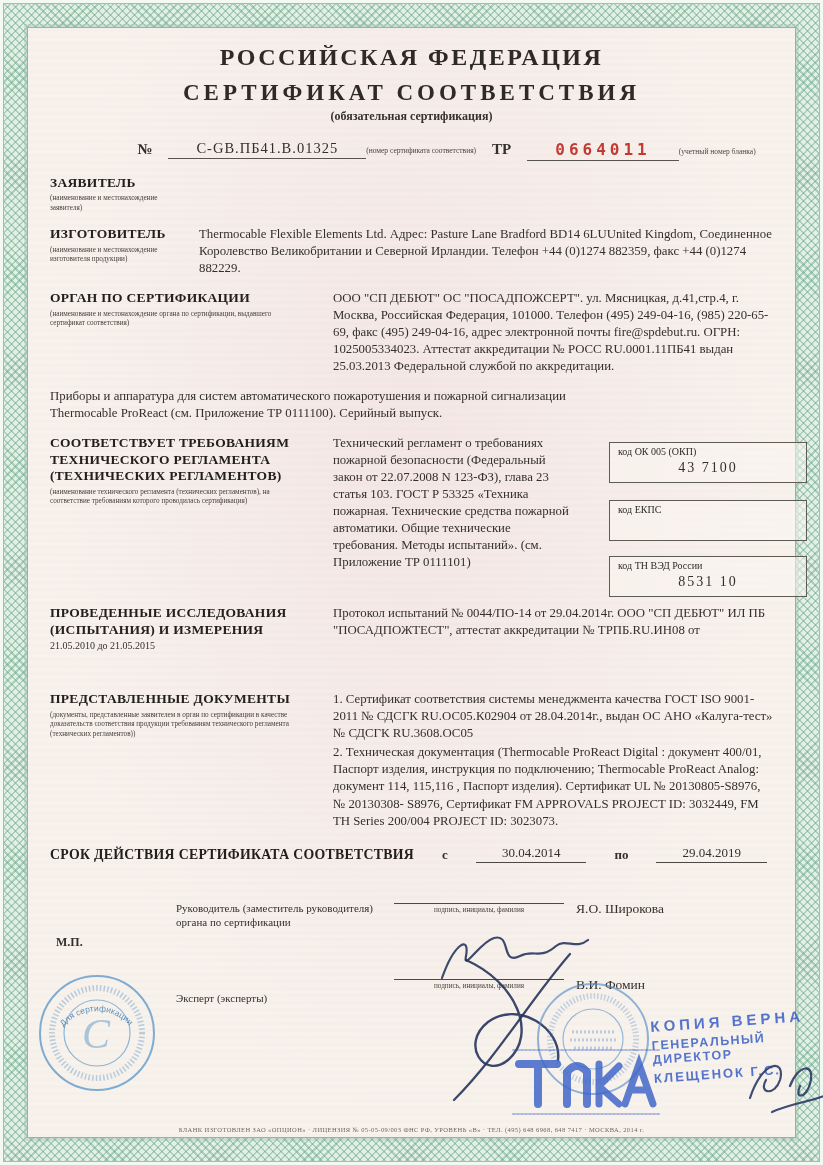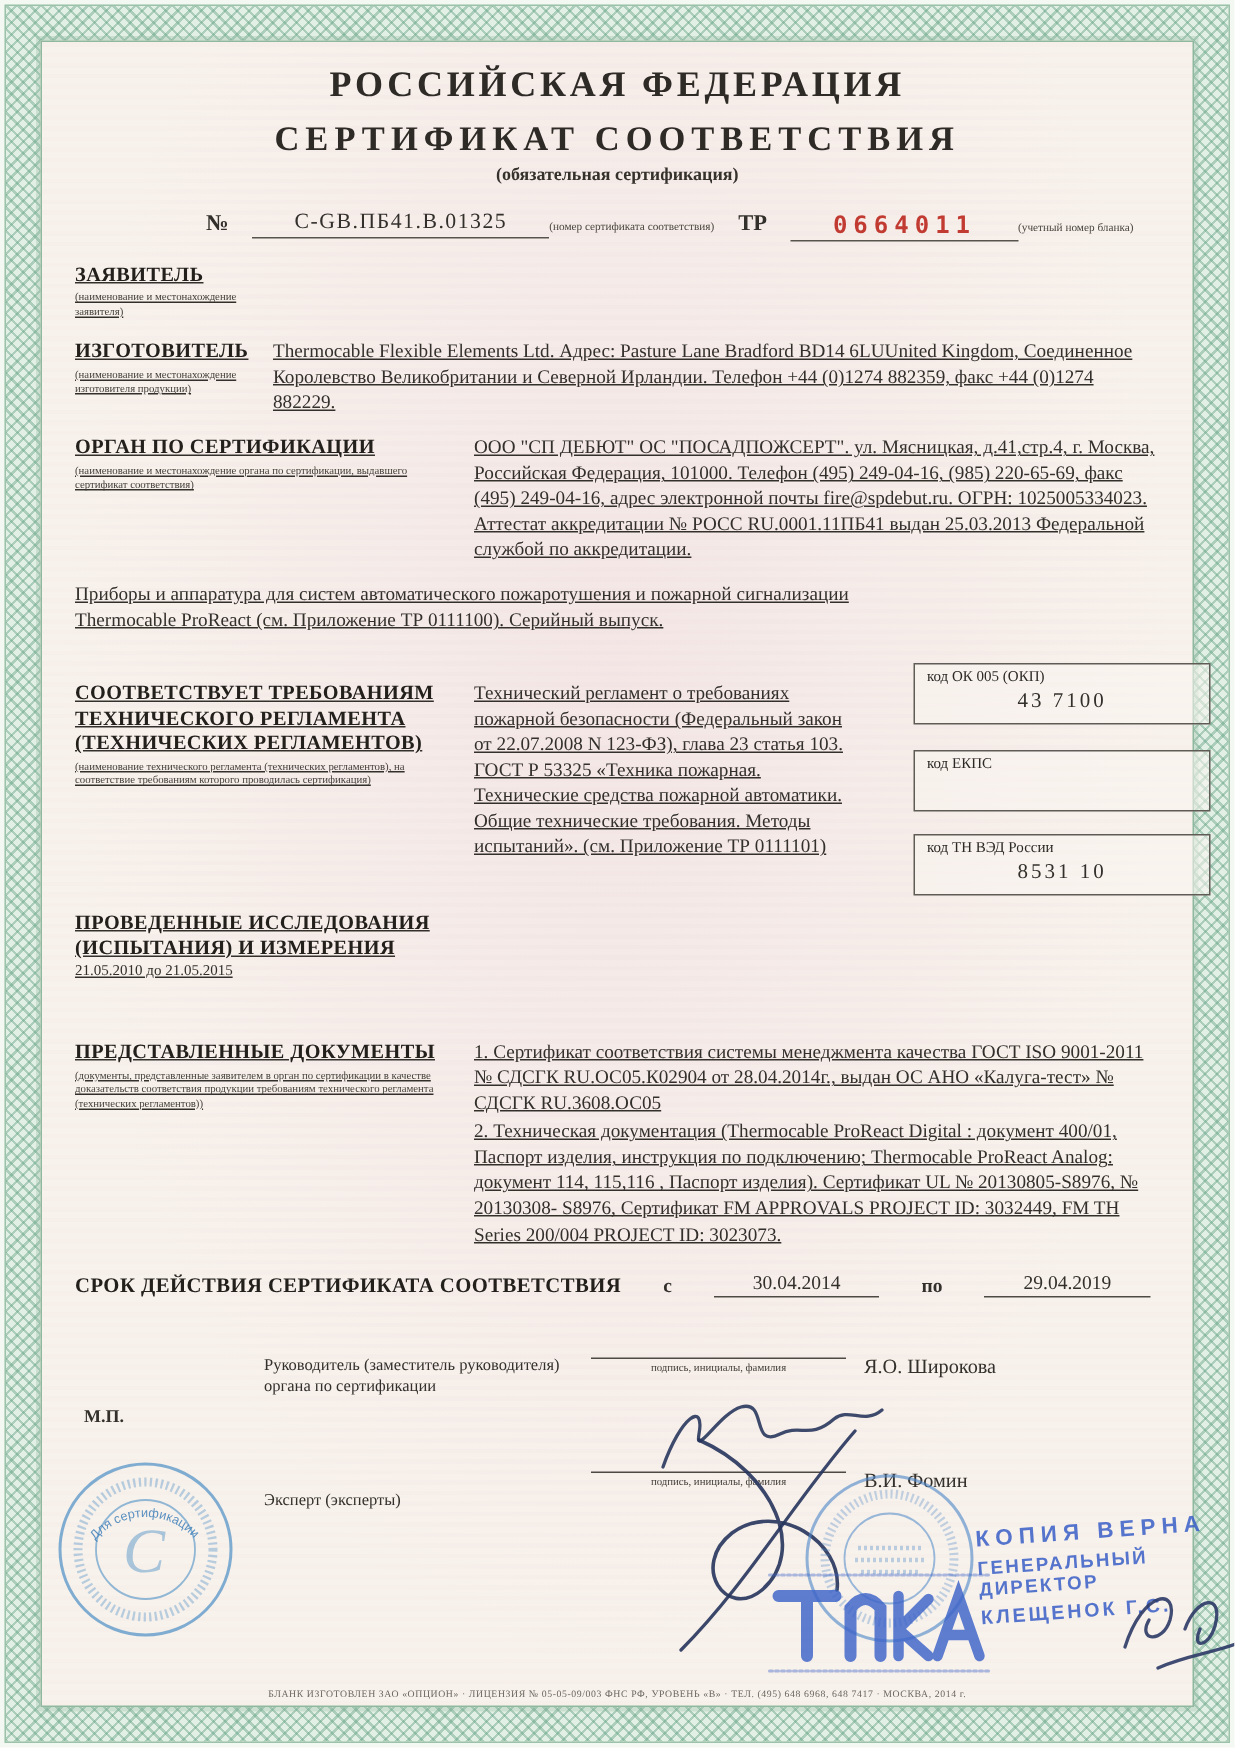--- a/index.html
+++ b/index.html
@@ -33,21 +33,21 @@
   .h-title   {text-align:center; font-size:23px; font-weight:bold; letter-spacing:4px; color:#2e2a25; margin-top:9px;}
   .h-sub     {text-align:center; font-size:12px; font-weight:bold; margin-top:3px; color:#35312b;}
 
   .numrow {display:flex; justify-content:center; align-items:flex-start; gap:16px; margin:16px 0 14px 70px;}
   .no-label, .tr-label {font-weight:bold; font-size:15px; padding-top:1px;}
   .numfield {display:flex; flex-direction:row; align-items:center;}
   .numval {font-size:14.5px; letter-spacing:1px; border-bottom:1px solid #57534d; padding:0 28px 1px; white-space:nowrap;}
   .numval.red {font-family:"DejaVu Sans Mono",monospace; font-weight:bold; color:#c23b32; letter-spacing:4px; font-size:16px;}
   .numcap {font-size:7.5px; color:#4a463f; margin-top:2px;}
 
-  .row {display:flex; gap:14px; margin-bottom:13px;text-decoration:underline;}
+  .row {display:flex; gap:31px; margin-bottom:13px;}
   .lbl {flex:0 0 auto;}
   .lbl.narrow {width:118px;}
   .lbl.wide {width:252px;}
   .lbl-title {font-weight:bold; font-size:13.5px; line-height:1.22; letter-spacing:.3px; color:#23201c;}
   .lbl-cap {font-size:7.2px; line-height:1.3; color:#46423c; margin-top:3px;}
   .lbl-dates {font-size:10px; margin-top:2px; color:#33302b;}
   .content {flex:1; font-size:12.8px; line-height:1.33; color:#33302b;}
   .content.pad-right {margin-right:200px;}
   .content p {margin:0 0 2px 0;}
 
@@ -131,33 +131,34 @@
         <div class="lbl-title">ОРГАН ПО СЕРТИФИКАЦИИ</div>
         <div class="lbl-cap">(наименование и местонахождение органа по сертификации, выдавшего сертификат соответствия)</div>
       </div>
       <div class="content">ООО "СП ДЕБЮТ" ОС "ПОСАДПОЖСЕРТ". ул. Мясницкая, д.41,стр.4, г. Москва, Российская Федерация, 101000. Телефон (495) 249-04-16, (985) 220-65-69, факс (495) 249-04-16, адрес электронной почты fire@spdebut.ru. ОГРН: 1025005334023. Аттестат аккредитации № РОСС RU.0001.11ПБ41 выдан 25.03.2013 Федеральной службой по аккредитации.</div>
     </div>
 
     <div class="row">
       <div class="content pad-right">Приборы и аппаратура для систем автоматического пожаротушения и пожарной сигнализации Thermocable ProReact (см. Приложение ТР 0111100). Серийный выпуск.</div>
     </div>
 
-    <div class="row" style="margin-top:32px;">
+    <div class="row" style="margin-top:4px;">
       <div class="lbl wide">
         <div class="lbl-title">СООТВЕТСТВУЕТ ТРЕБОВАНИЯМ ТЕХНИЧЕСКОГО РЕГЛАМЕНТА (ТЕХНИЧЕСКИХ РЕГЛАМЕНТОВ)</div>
         <div class="lbl-cap">(наименование технического регламента (технических регламентов), на соответствие требованиям которого проводилась сертификация)</div>
       </div>
       <div class="content pad-right">Технический регламент о требованиях пожарной безопасности (Федеральный закон от 22.07.2008 N 123-ФЗ), глава 23 статья 103. ГОСТ Р 53325 «Техника пожарная. Технические средства пожарной автоматики. Общие технические требования. Методы испытаний». (см. Приложение ТР 0111101)</div>
     </div>
 
     <div class="row" style="margin-top:34px;">
       <div class="lbl wide">
         <div class="lbl-title">ПРОВЕДЕННЫЕ ИССЛЕДОВАНИЯ (ИСПЫТАНИЯ) И ИЗМЕРЕНИЯ</div>
         <div class="lbl-dates">21.05.2010 до 21.05.2015</div>
       </div>
+      <div class="content">Протокол испытаний № 0044/ПО-14 от 29.04.2014г. ООО "СП ДЕБЮТ" ИЛ ПБ "ПОСАДПОЖТЕСТ", аттестат аккредитации № ТРПБ.RU.ИН08 от</div>
     </div>
 
     <div class="row" style="margin-top:40px;">
       <div class="lbl wide">
         <div class="lbl-title">ПРЕДСТАВЛЕННЫЕ ДОКУМЕНТЫ</div>
         <div class="lbl-cap">(документы, представленные заявителем в орган по сертификации в качестве доказательств соответствия продукции требованиям технического регламента (технических регламентов))</div>
       </div>
       <div class="content">
         <p>1. Сертификат соответствия системы менеджмента качества ГОСТ ISO 9001-2011 № СДСГК RU.ОС05.К02904 от 28.04.2014г., выдан ОС АНО «Калуга-тест» № СДСГК RU.3608.ОС05</p>
         <p>2. Техническая документация (Thermocable ProReact Digital : документ 400/01, Паспорт изделия, инструкция по подключению; Thermocable ProReact Analog: документ 114, 115,116 , Паспорт изделия). Сертификат UL № 20130805-S8976, № 20130308- S8976, Сертификат FM APPROVALS PROJECT ID: 3032449, FM TH Series 200/004 PROJECT ID: 3023073.</p>

